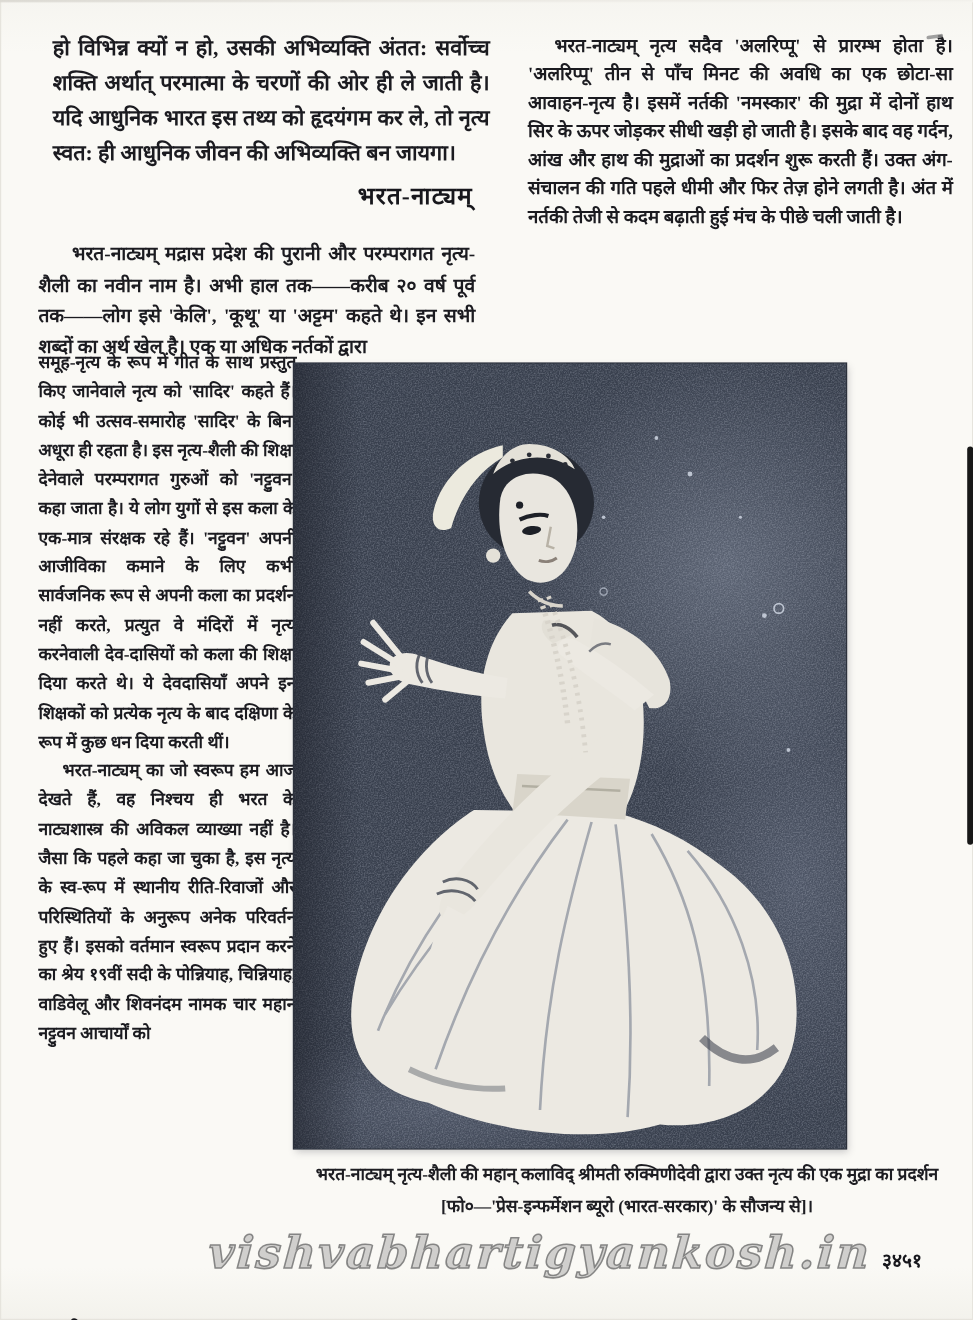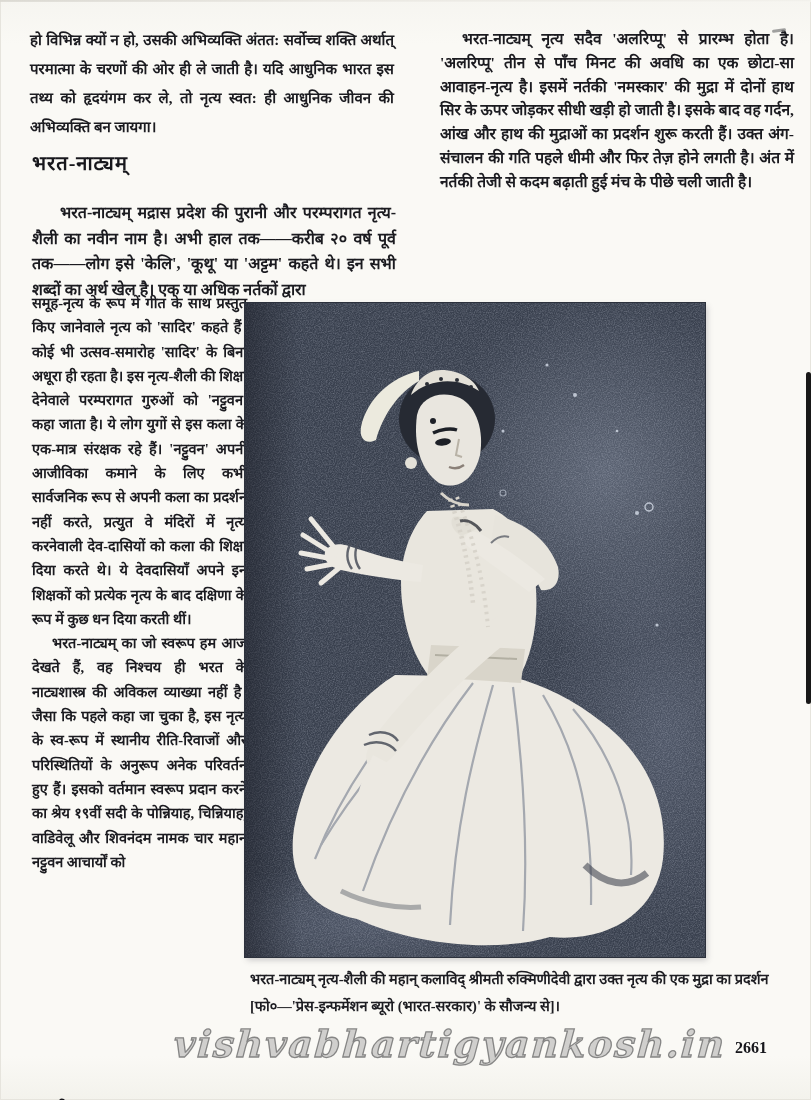--- a/index.html
+++ b/index.html
@@ -7,34 +7,34 @@
     position:relative;
     width:811px;height:1100px;
     background:linear-gradient(180deg,#f6f5f0 0%,#faf9f5 4%,#faf9f5 96%,#f3f2ec 100%);
     overflow:hidden;
     font-family:"Liberation Serif","DejaVu Serif",serif;
     color:#15151a;
     box-shadow:inset 0 0 0 1px #e6e4dd;
   }
   p{margin:0;}
   .blk{position:absolute;text-align:justify;}
-  .intro{left:30px;top:26px;width:364px;font-size:15px;line-height:29px;font-weight:bold;color:#1b1b20;}
+  .intro{left:44px;top:26px;width:364px;font-size:18px;line-height:29px;font-weight:bold;color:#1b1b20;}
   .rcol{left:408px;top:27px;width:386px;font-size:15.5px;line-height:23.8px;color:#1b1b20;font-weight:bold;}
   .rcol p.ind{text-indent:22px;margin-left:32px;}
-  .heading{position:absolute;left:32px;top:149px;width:362px;text-align:left;
+  .heading{position:absolute;left:32px;top:149px;width:362px;text-align:right;
     font-size:20px;font-weight:bold;margin:0;color:#17171c;letter-spacing:1px;}
   .wide{left:32px;top:200px;width:364px;font-size:16px;line-height:25.6px;text-indent:28px;font-weight:bold;color:#1b1b20;}
   .ncol{left:32px;top:291px;width:215px;font-size:14.5px;line-height:24.3px;color:#1b1b20;font-weight:bold;}
   .ncol p.ind{text-indent:20px;}
   figure.photo{
     position:absolute;left:245px;top:303px;width:460px;height:654px;margin:0;
     background:#39404e;box-shadow:0 0 0 1px #2c313c, 2px 3px 6px rgba(60,60,70,.25);
   }
   figure.photo svg{display:block;width:100%;height:100%;}
-  .caption{left:250px;top:966px;width:545px;font-size:14.5px;line-height:27px;text-align:left;font-weight:bold;color:#1d1d22;}
+  .caption{left:250px;top:966px;width:545px;font-size:14.5px;line-height:27px;text-align:center;font-weight:bold;color:#1d1d22;}
   .footer-left{position:absolute;left:30px;top:1096px;font-size:17px;font-weight:bold;color:#17171c;}
   .page-number{position:absolute;left:735px;top:1039px;font-size:16px;font-weight:bold;color:#17171c;}
   .watermark{
     position:absolute;left:170px;top:1022px;width:560px;text-align:center;
     font-family:"DejaVu Serif","Liberation Serif",serif;
     font-style:italic;font-size:37px;font-weight:bold;letter-spacing:2px;
     color:rgba(255,255,255,0.05);
     -webkit-text-stroke:1.3px rgba(110,110,110,0.8);
     text-shadow:0 0 1px rgba(140,140,140,0.4);
     transform:skewX(-4deg);
@@ -169,17 +169,17 @@
         <path d="M212 194 C226 228 238 270 243 324" stroke-width="4" stroke-dasharray="2.5 4.5"></path>
       </g>
       <path d="M196 190 C204 198 214 202 224 202" stroke="#d8d4cb" stroke-width="3" fill="none"></path>
     </svg>
   </figure>
 
   <p class="blk caption">भरत-नाट्यम् नृत्य-शैली की महान् कलाविद् श्रीमती रुक्मिणीदेवी द्वारा उक्त नृत्य की एक मुद्रा का प्रदर्शन [फो०—'प्रेस-इन्फर्मेशन ब्यूरो (भारत-सरकार)' के सौजन्य से]।</p>
 
   <span class="footer-left">भारतीय नृत्य</span>
   <span class="watermark">vishvabhartigyankosh.in</span>
-  <span class="page-number">2661</span>
+  <span class="page-number">३४५१</span>
 
   <div class="edge-bar"></div>
   <div class="corner-mark"></div>
 </div>
 
 </body></html>

